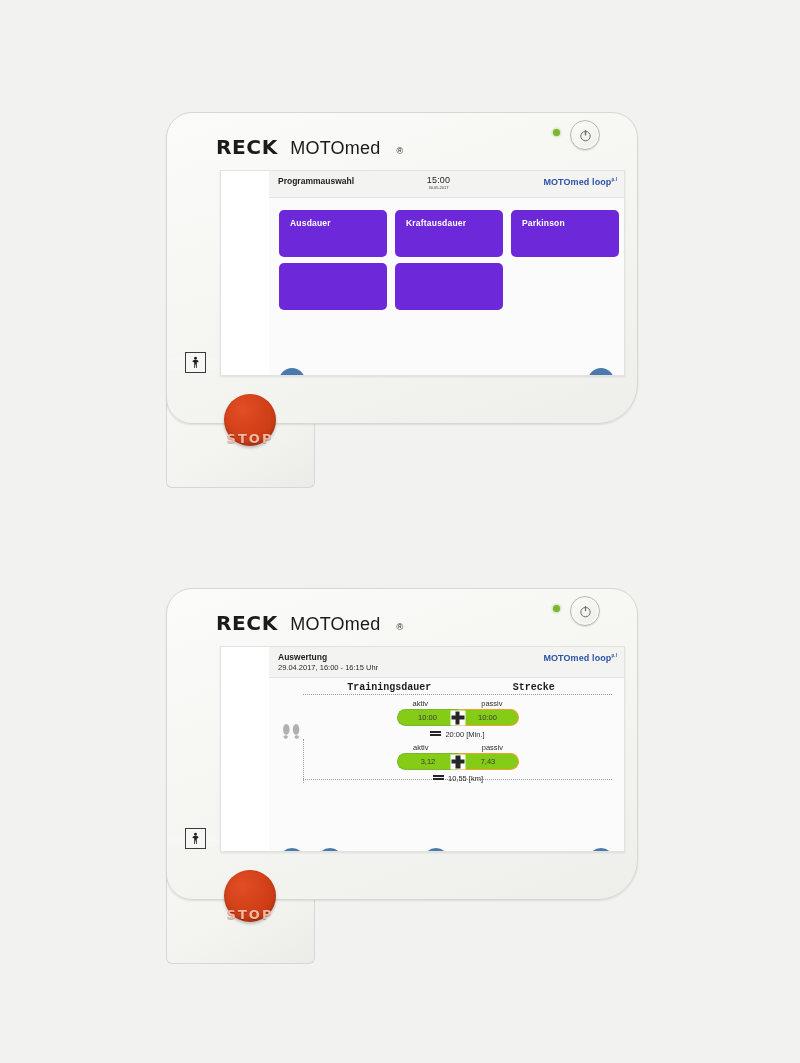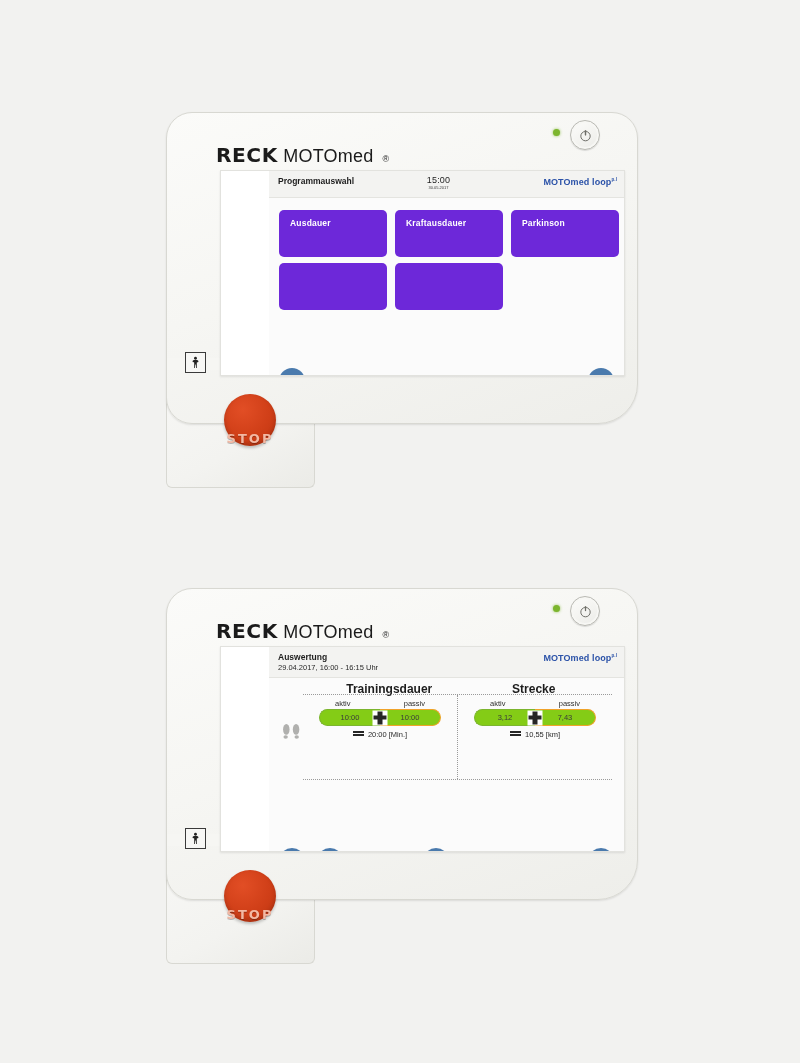--- a/index.html
+++ b/index.html
@@ -40,23 +40,22 @@
   
   .chassis-seam{
     position:absolute;left:1px;top:246px;
     width:145px;height:12px;
     background:#f6f6f3;
   }
 
   
   .brand{
     position:absolute;left:50px;top:24px;
-    display:flex;align-items:baseline;gap:9px;
+    display:flex;align-items:baseline;gap:16px;
     user-select:none;
-    margin-top:8px;
   }
   .brand-reck{
     font-family:"DejaVu Sans", sans-serif;
     font-weight:bold;font-size:19px;letter-spacing:.5px;
     color:#1b1b1b;
     transform:scaleX(1.06);
     transform-origin:left bottom;
   }
   .brand-moto{
     font-size:18px;color:#1b1b1b;letter-spacing:.2px;
@@ -177,28 +176,29 @@
   .eval{
     position:absolute;left:0;right:0;top:4px;
     height:112px;
   }
   .eval-headings{
     position:absolute;left:48px;right:18px;top:0;
     display:flex;
   }
   .eval-heading{
     flex:1;text-align:center;
-    font-size:12px;font-weight:bold;color:#1d1d1d;
+    font-size:10px;font-weight:bold;color:#1d1d1d;font-family:Liberation Mono, monospace;
   }
   .eval-panel{
     position:absolute;left:34px;right:12px;top:12px;
     height:84px;
     border-top:1px dotted #9a9a9a;
     border-bottom:1px dotted #9a9a9a;
     display:flex;
+    flex-direction:column;
   }
   .eval-col{
     flex:1;position:relative;
     display:flex;flex-direction:column;align-items:center;
     padding-top:4px;
   }
   .eval-col + .eval-col{border-left:1px dotted #9a9a9a;}
   .eval-labels{
     width:118px;display:flex;justify-content:space-between;
     padding:0 14px;box-sizing:border-box;

